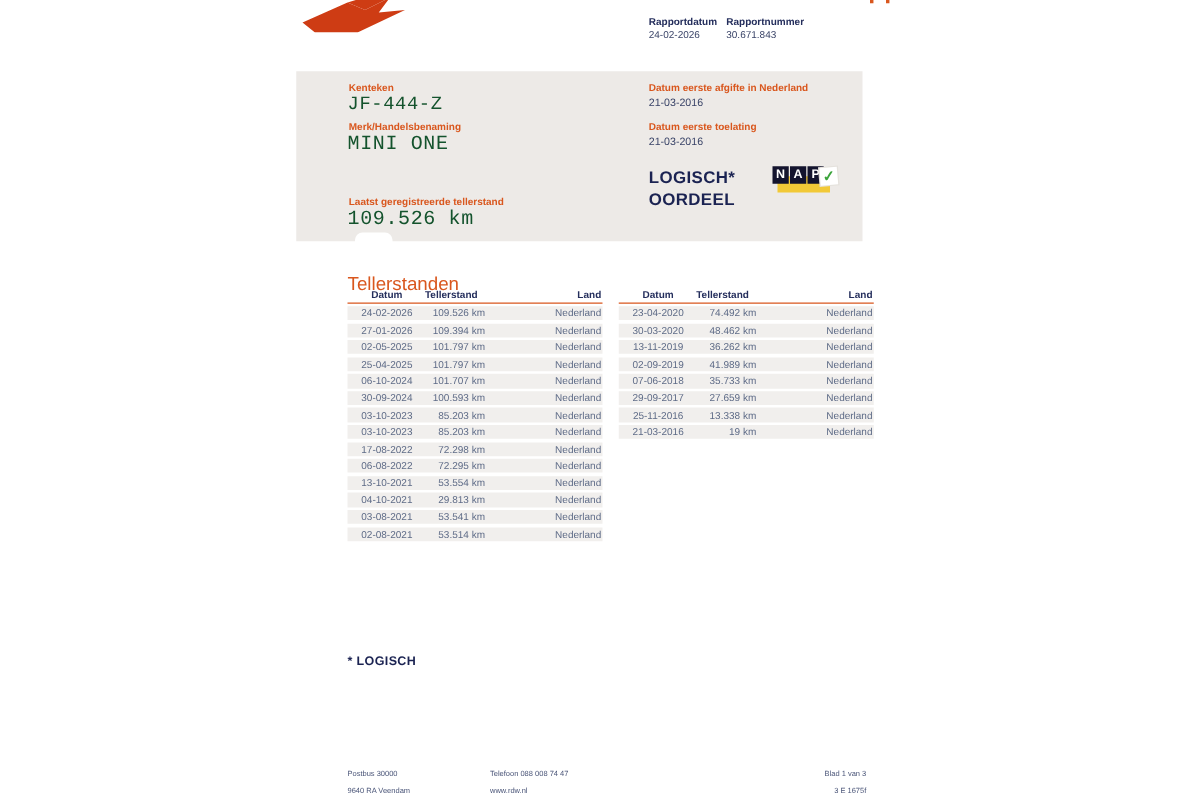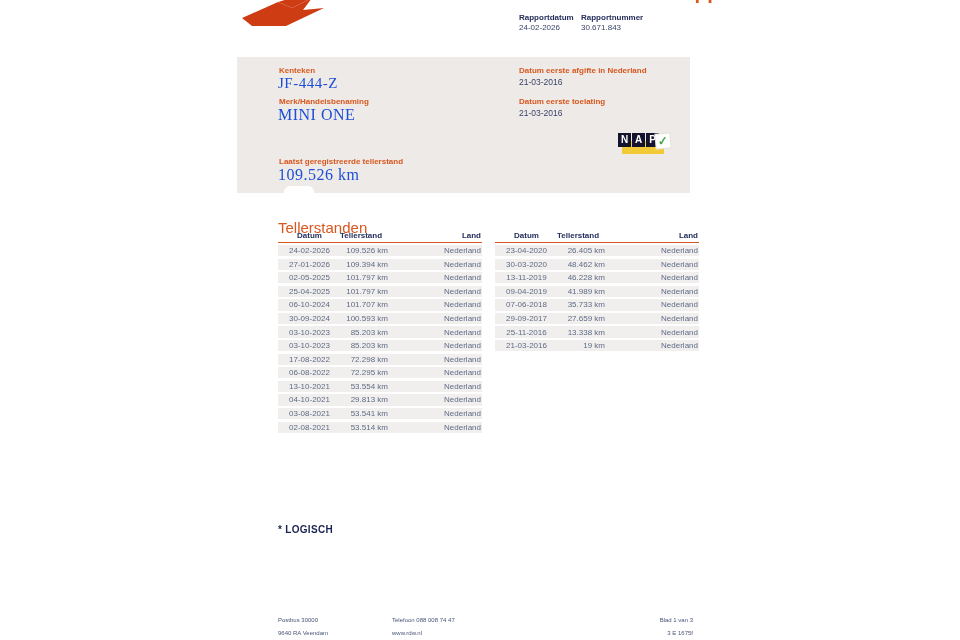--- a/index.html
+++ b/index.html
@@ -14,22 +14,22 @@
   .title-clip span { display:block; margin-top:-19px; font-size:20px; font-weight:bold;
                      color:#D9571E; letter-spacing:.5px; white-space:nowrap; }
   .meta-label { position:absolute; font-size:8px; font-weight:bold; color:#242E5C; }
   .meta-value { position:absolute; font-size:8px; color:#3A4468; }
 
   
   .vbox { position:absolute; left:225px; top:57px; width:453px; height:136px; background:#EDEAE7; }
   .box-notch { position:absolute; left:47px; top:129px; width:30px; height:10px;
                background:#fff; border-radius:6px 6px 0 0; }
   .olabel { position:absolute; font-size:8px; font-weight:bold; color:#D9571E; }
-  .serif-val { position:absolute; font-family:Liberation Serif, serif;
-               color:#1d4ed8; letter-spacing:.5px; }
+  .serif-val { position:absolute; font-family:Liberation Mono, monospace;
+               color:#14532d; letter-spacing:.5px; }
   .sans-val { position:absolute; font-size:8.5px; color:#3A4468; }
   .oordeel { position:absolute; left:282px; top:76px; font-size:13.5px; font-weight:bold;
              color:#1B2352; line-height:18px; letter-spacing:.3px; }
 
   
   .nap { position:absolute; left:381px; top:76px; width:52px; height:24px; }
   .nap-yellow { position:absolute; left:4px; top:8px; width:42px; height:13px; background:#F2C937; }
   .nap-sq { position:absolute; top:0; width:13px; height:14px; background:#14142E; color:#fff;
             font-size:10px; font-weight:bold; text-align:center; line-height:14px; }
   .nap-check { position:absolute; left:38px; top:1px; width:14px; height:14px; background:#fff;
@@ -83,20 +83,24 @@
     <div class="olabel" style="left:42px; top:40px;">Merk/Handelsbenaming</div>
     <div class="serif-val" style="left:41px; top:49px; font-size:16px;">MINI ONE</div>
     <div class="olabel" style="left:42px; top:100px;">Laatst geregistreerde tellerstand</div>
     <div class="serif-val" style="left:41px; top:109px; font-size:16px;">109.526 km</div>
 
     <div class="olabel" style="left:282px; top:9px;">Datum eerste afgifte in Nederland</div>
     <div class="sans-val" style="left:282px; top:20px;">21-03-2016</div>
     <div class="olabel" style="left:282px; top:40px;">Datum eerste toelating</div>
     <div class="sans-val" style="left:282px; top:51px;">21-03-2016</div>
 
+    <div class="oordeel">
+      <div>LOGISCH*</div>
+      <div>OORDEEL</div>
+    </div>
 
     <div class="nap">
       <div class="nap-yellow"></div>
       <div class="nap-sq" style="left:0;">N</div>
       <div class="nap-sq" style="left:14px;">A</div>
       <div class="nap-sq" style="left:28px;">P</div>
       <div class="nap-check">✓</div>
     </div>
 
     <div class="box-notch"></div>
@@ -201,38 +205,38 @@
   <div class="mtable right">
     <div class="thead">
       <div class="c-datum">Datum</div>
       <div class="c-tstand">Tellerstand</div>
       <div class="c-land">Land</div>
     </div>
     <div>
 
         <div class="trow">
           <div class="c-datum">23-04-2020</div>
-          <div class="c-tstand">26.405 km</div>
+          <div class="c-tstand">74.492 km</div>
           <div class="c-land">Nederland</div>
         </div>
 
         <div class="trow">
           <div class="c-datum">30-03-2020</div>
           <div class="c-tstand">48.462 km</div>
           <div class="c-land">Nederland</div>
         </div>
 
         <div class="trow">
           <div class="c-datum">13-11-2019</div>
-          <div class="c-tstand">46.228 km</div>
-          <div class="c-land">Nederland</div>
-        </div>
-
-        <div class="trow">
-          <div class="c-datum">09-04-2019</div>
+          <div class="c-tstand">36.262 km</div>
+          <div class="c-land">Nederland</div>
+        </div>
+
+        <div class="trow">
+          <div class="c-datum">02-09-2019</div>
           <div class="c-tstand">41.989 km</div>
           <div class="c-land">Nederland</div>
         </div>
 
         <div class="trow">
           <div class="c-datum">07-06-2018</div>
           <div class="c-tstand">35.733 km</div>
           <div class="c-land">Nederland</div>
         </div>
 

